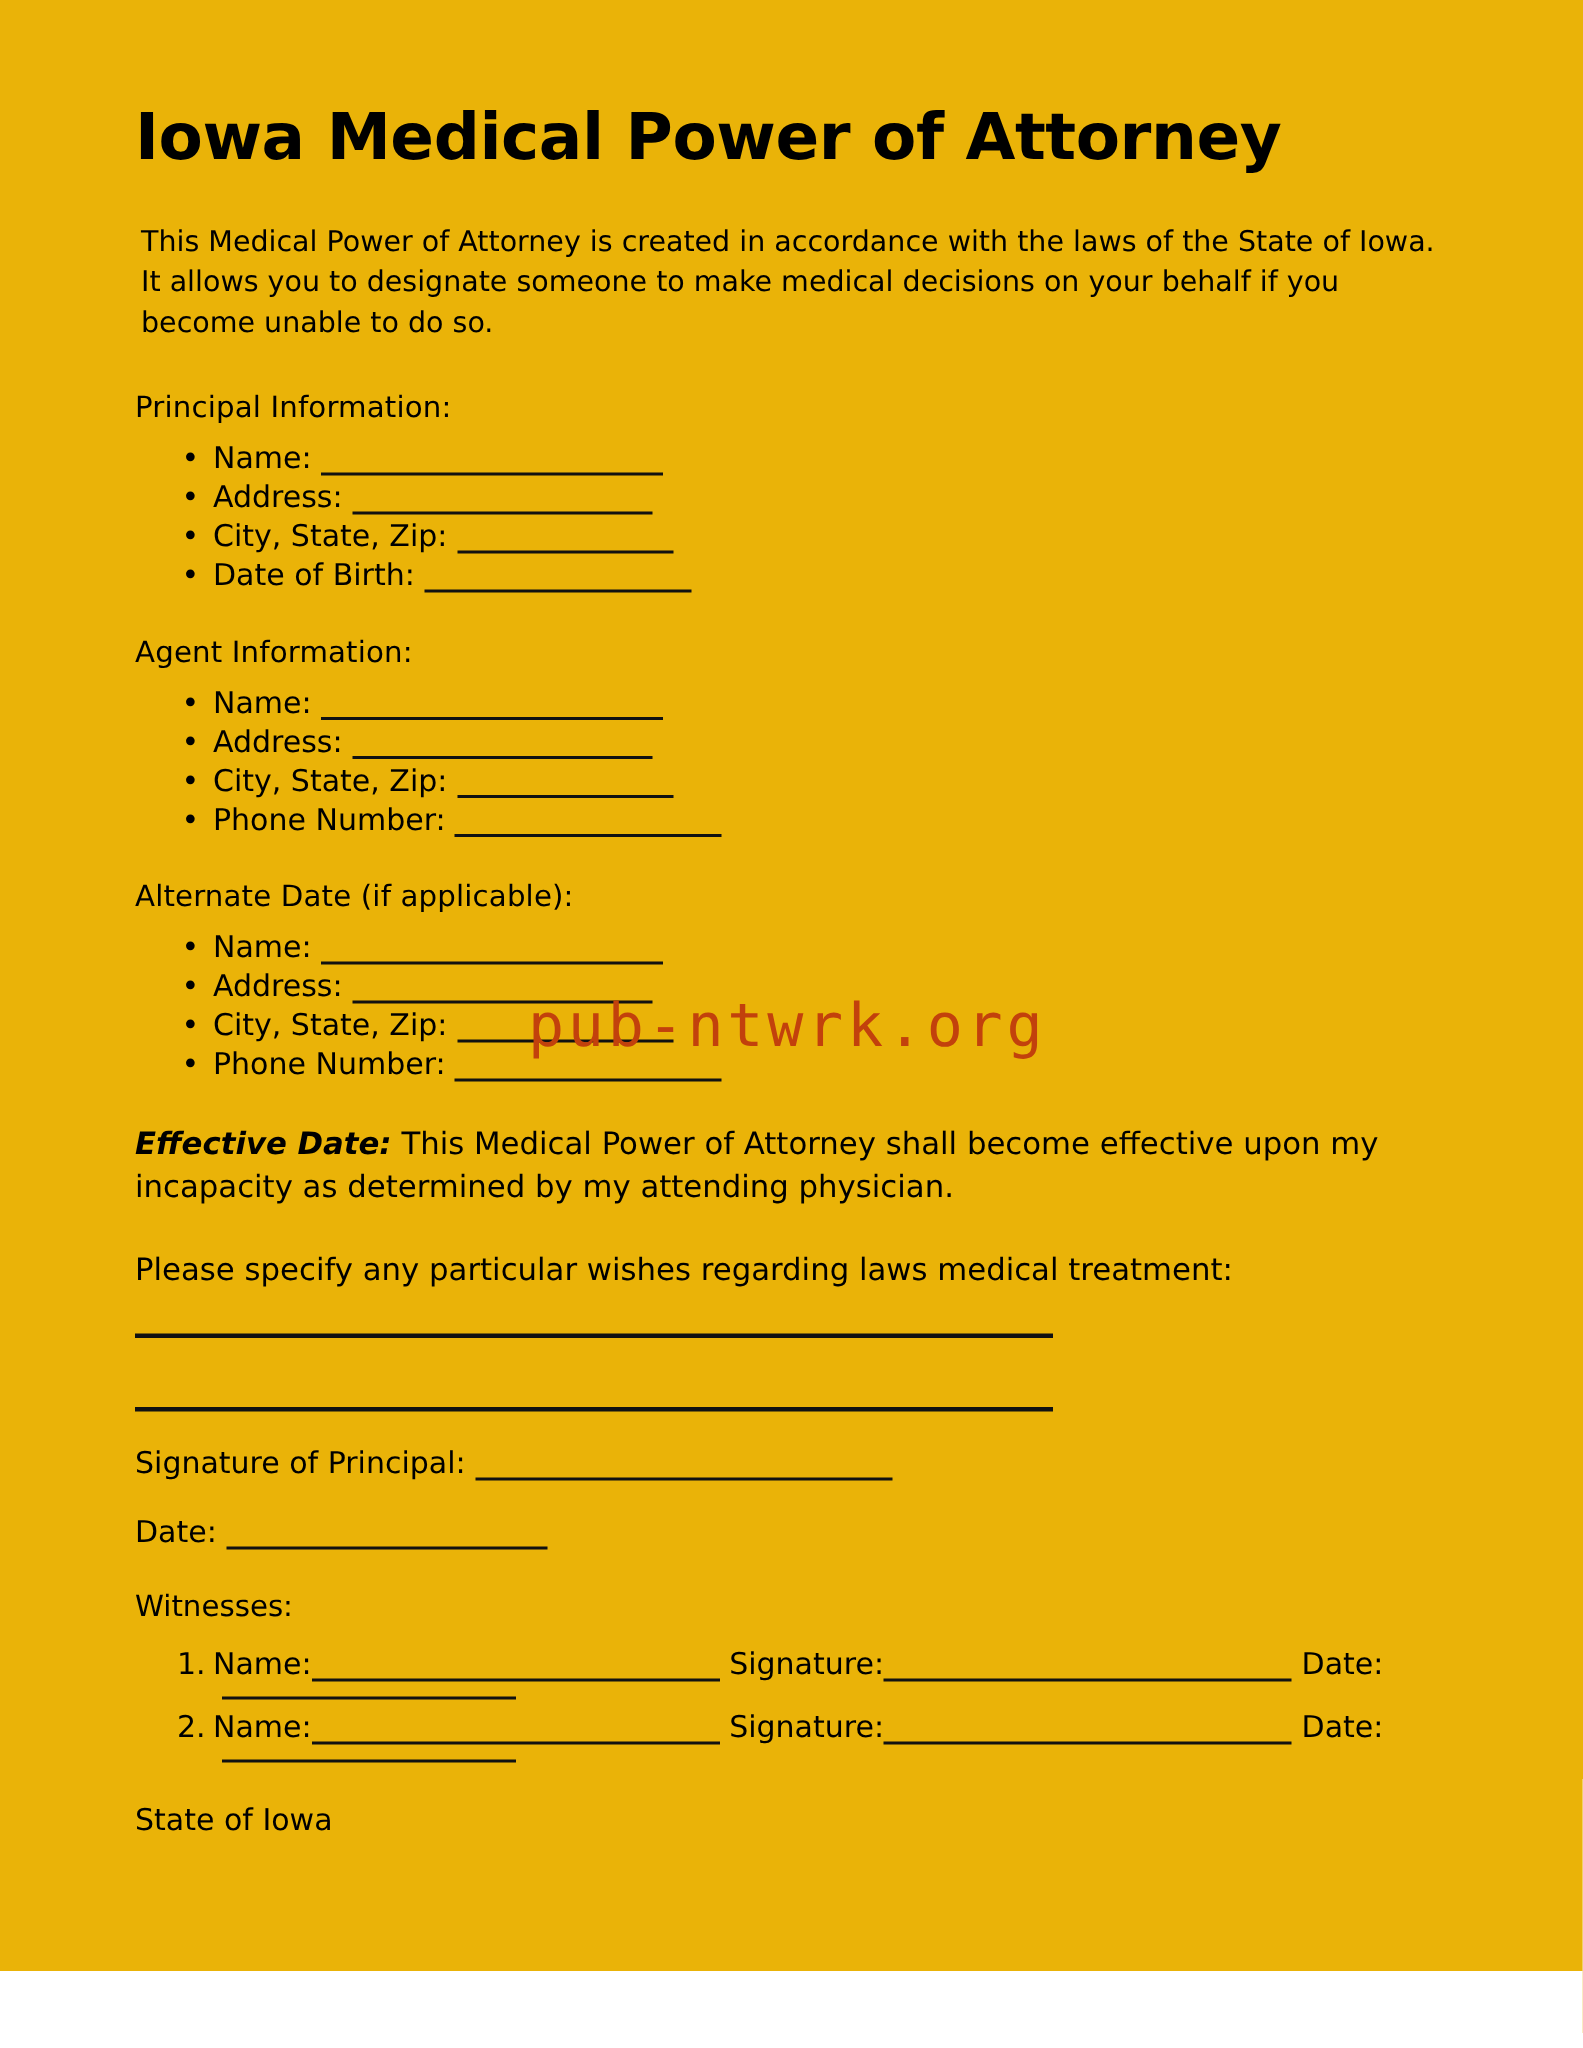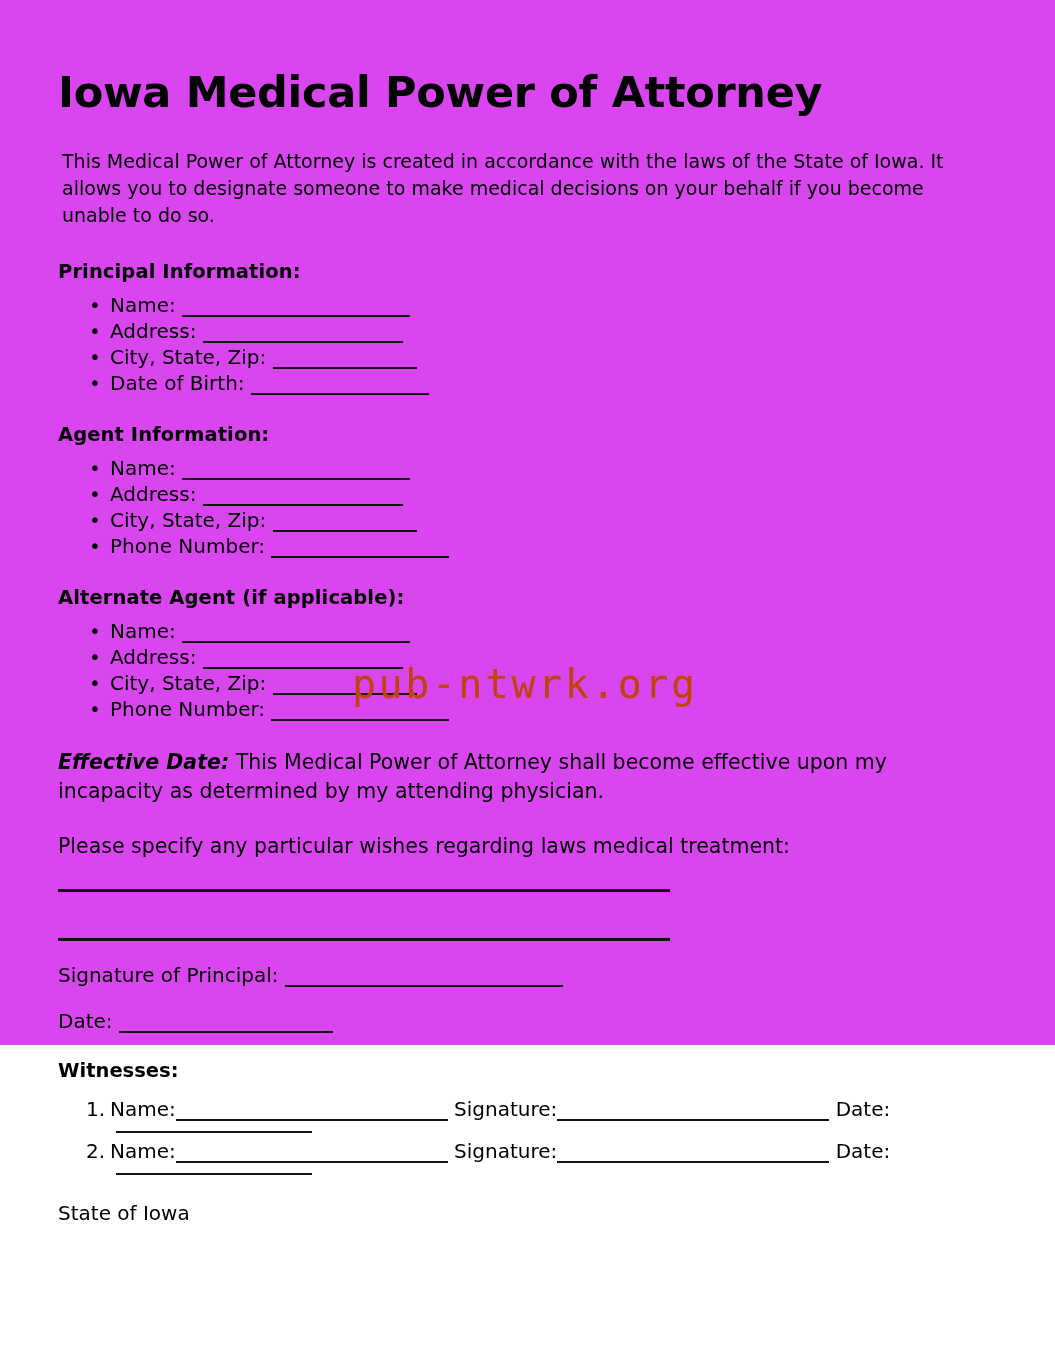--- a/index.html
+++ b/index.html
@@ -16,24 +16,24 @@
     font-family: "DejaVu Sans", "Liberation Sans", sans-serif;
     color: #000000;
     -webkit-font-smoothing: antialiased;
   }
 
   .page {
     position: absolute;
     left: 0;
     top: 0;
     width: 1055px;
-    height: 1045px;
-    background: #d946ef;
+    height: 1314px;
+    background: #eab308;
     box-sizing: border-box;
-    padding: 0 58px;
+    padding: 0 90px;
   }
 
   .doc-title {
     font-size: 43px;
     font-weight: bold;
     line-height: 1.12;
     letter-spacing: -0.3px;
     margin: 0;
     padding-top: 68px;
   }
@@ -41,21 +41,21 @@
   .intro {
     font-size: 19px;
     line-height: 1.42;
     margin: 4px;
     padding-top: 28px;
     max-width: 945px;
   }
 
   .section-head {
     font-size: 19.5px;
-    font-weight: bold;
+    font-weight: normal;
     margin: 0;
     padding-top: 27px;
     letter-spacing: 0.1px;
   }
 
   ul.fields {
     list-style: none;
     margin: 0;
     padding: 9px 0 0 0;
   }
@@ -105,21 +105,21 @@
 
   .sig-line {
     font-size: 20px;
     font-weight: normal;
     padding-top: 22px;
     white-space: nowrap;
   }
 
   .witness-head {
     font-size: 19.5px;
-    font-weight: bold;
+    font-weight: normal;
     padding-top: 26px;
   }
 
   ol.witnesses {
     list-style: none;
     margin: 0;
     padding: 14px 0 0 0;
   }
   ol.witnesses li {
     position: relative;
@@ -208,21 +208,21 @@
     <li>
       <span class="bullet">•</span><span class="flabel">City, State, Zip:</span>
       <span class="rule" style="width:144px"></span>
     </li>
     <li>
       <span class="bullet">•</span><span class="flabel">Phone Number:</span>
       <span class="rule" style="width:178px"></span>
     </li>
   </ul>
 
-  <div class="section-head">Alternate Agent (if applicable):</div>
+  <div class="section-head">Alternate Date (if applicable):</div>
   <ul class="fields">
     <li>
       <span class="bullet">•</span><span class="flabel">Name:</span>
       <span class="rule" style="width:228px"></span>
     </li>
     <li>
       <span class="bullet">•</span><span class="flabel">Address:</span>
       <span class="rule" style="width:200px"></span>
     </li>
     <li>

